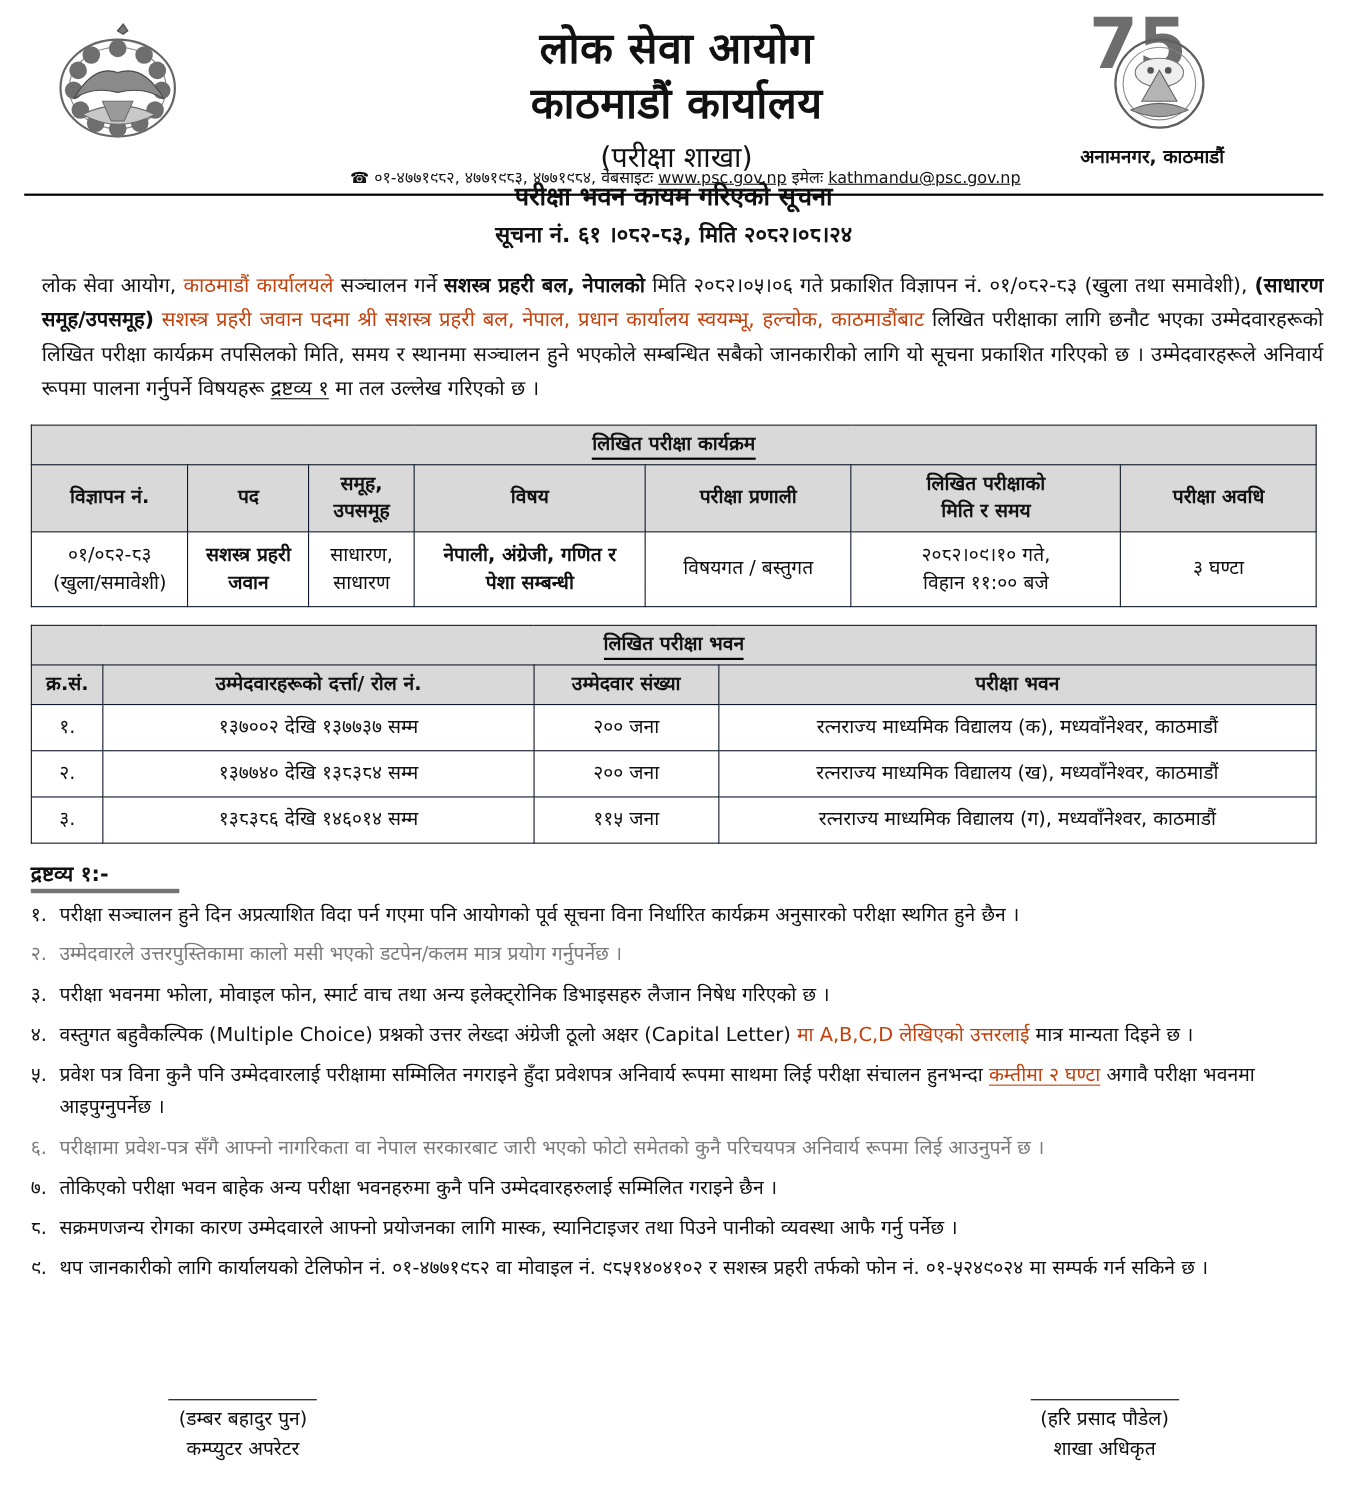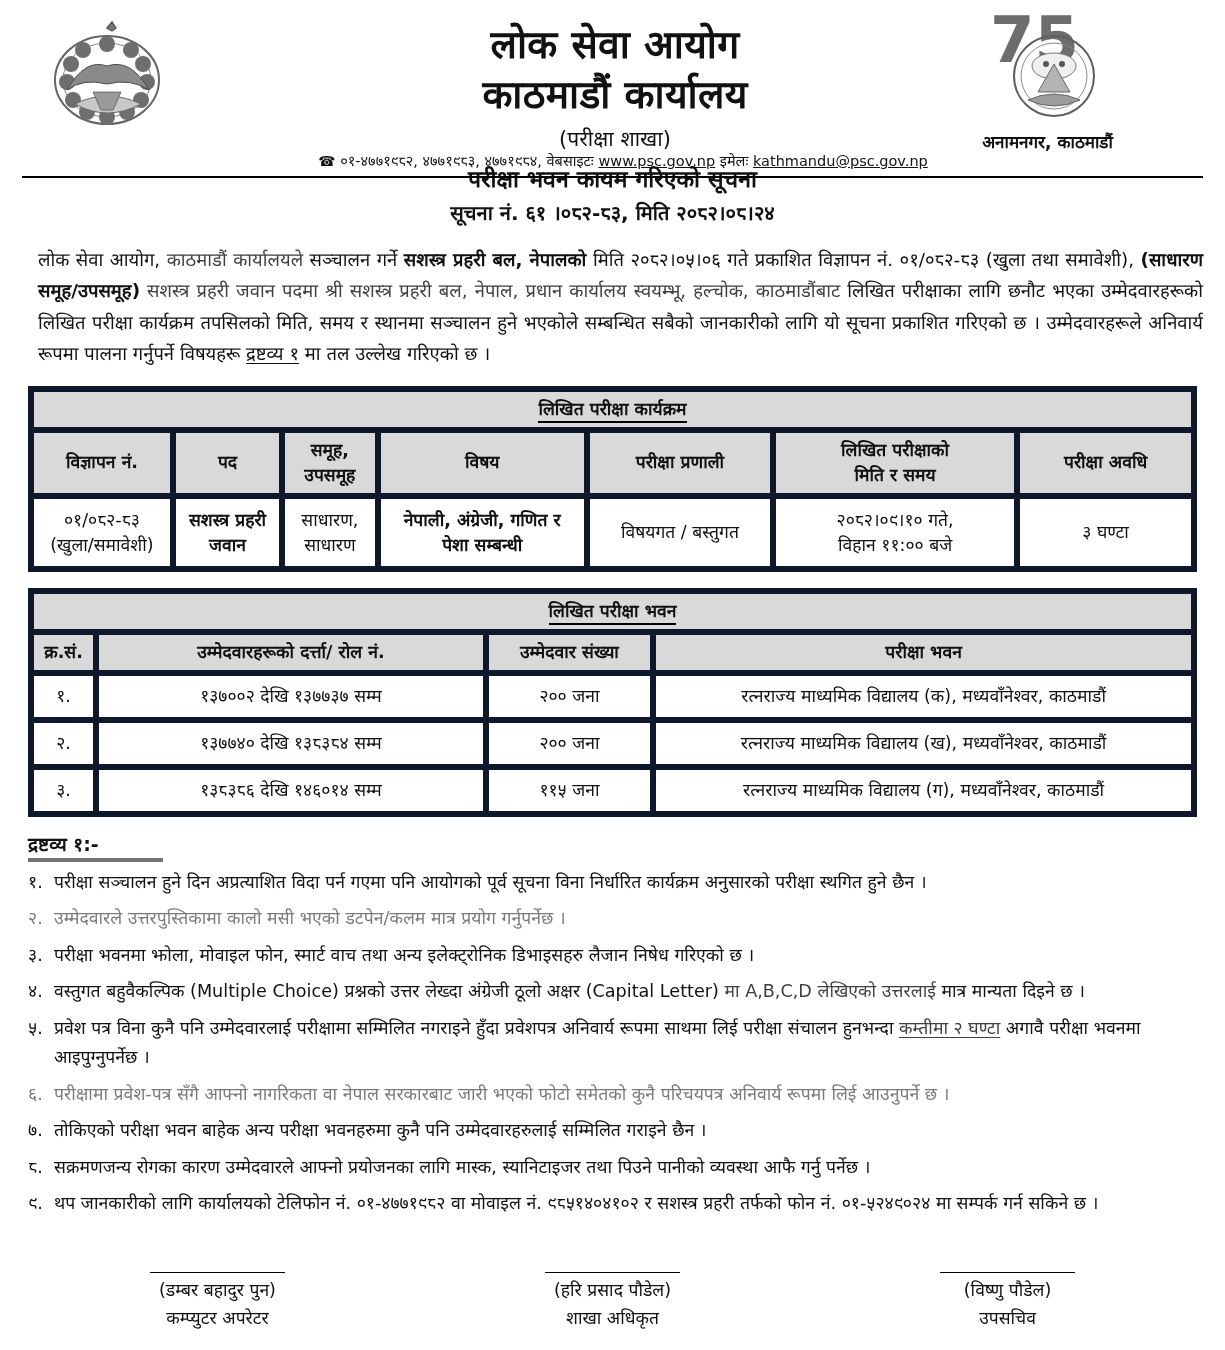--- a/index.html
+++ b/index.html
@@ -45,21 +45,21 @@
     width: 690px;
     text-align: center;
   }
   .org-title {
     font-size: 39px;
     font-weight: bold;
     line-height: 1.28;
     letter-spacing: 0.3px;
   }
   .org-sub {
-    font-size: 21px;
+    font-size: 26px;
     font-weight: normal;
     margin-top: 4px;
   }
   .addr-right {
     position: absolute;
     left: 915px;
     top: 130px;
     width: 265px;
     text-align: center;
     font-size: 17px;
@@ -101,36 +101,36 @@
 
   
   .body-para {
     margin: 18px 22px 0 38px;
     font-size: 18.4px;
     line-height: 1.72;
     text-align: justify;
     text-justify: inter-word;
   }
   .body-para b { font-weight: bold; }
-  .grey { color: #404040; }
+  .grey { color: #c2410c; }
   .dashed-u {
     text-decoration: underline;
     text-decoration-style: solid;
     text-underline-offset: 3px;
   }
 
   
   .tbl-wrap { margin: 16px 28px 0 28px; }
   table.doc {
     width: 100%;
     border-collapse: collapse;
     table-layout: fixed;
   }
   table.doc td, table.doc th {
-    border: 6px solid #0f172a;
+    border: 1px solid #0f172a;
     padding: 5px 4px;
     font-size: 17.5px;
     text-align: center;
     vertical-align: middle;
     line-height: 1.42;
     margin-left: 48px;
   }
   .cap-row td {
     background: #d9d9d9;
     font-size: 21px;
@@ -426,18 +426,13 @@
   <div class="sign-col">
     <div class="sign-line"></div>
     <div class="sign-name">(डम्बर बहादुर पुन)</div>
     <div class="sign-post">कम्प्युटर अपरेटर</div>
   </div>
   <div class="sign-col">
     <div class="sign-line"></div>
     <div class="sign-name">(हरि प्रसाद पौडेल)</div>
     <div class="sign-post">शाखा अधिकृत</div>
   </div>
-  <div class="sign-col">
-    <div class="sign-line"></div>
-    <div class="sign-name">(विष्णु पौडेल)</div>
-    <div class="sign-post">उपसचिव</div>
-  </div>
 </div>
 
 </body></html>

